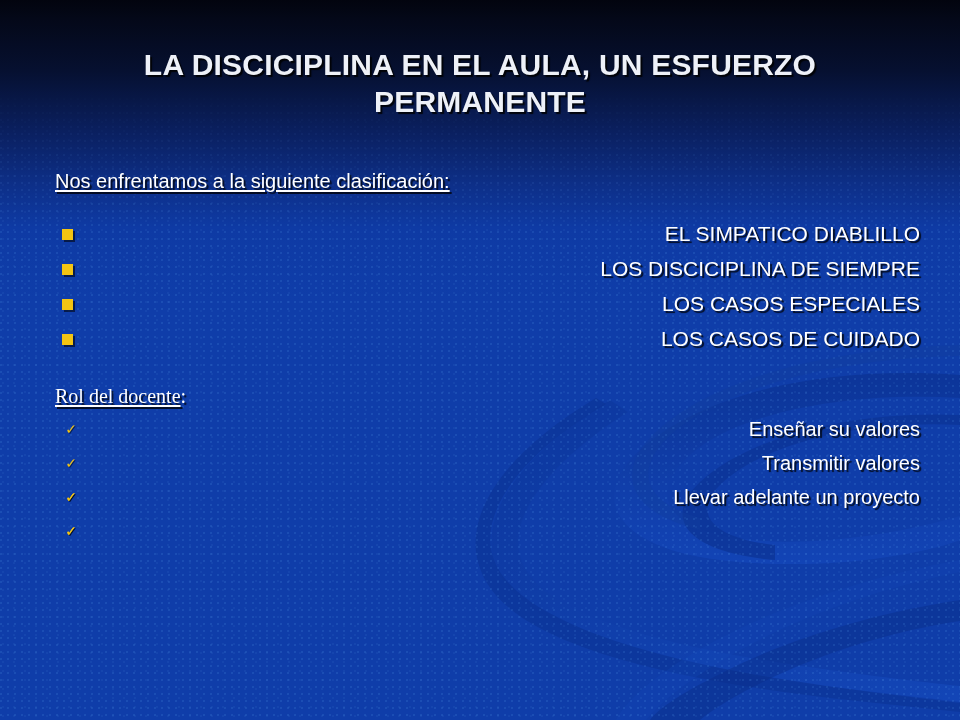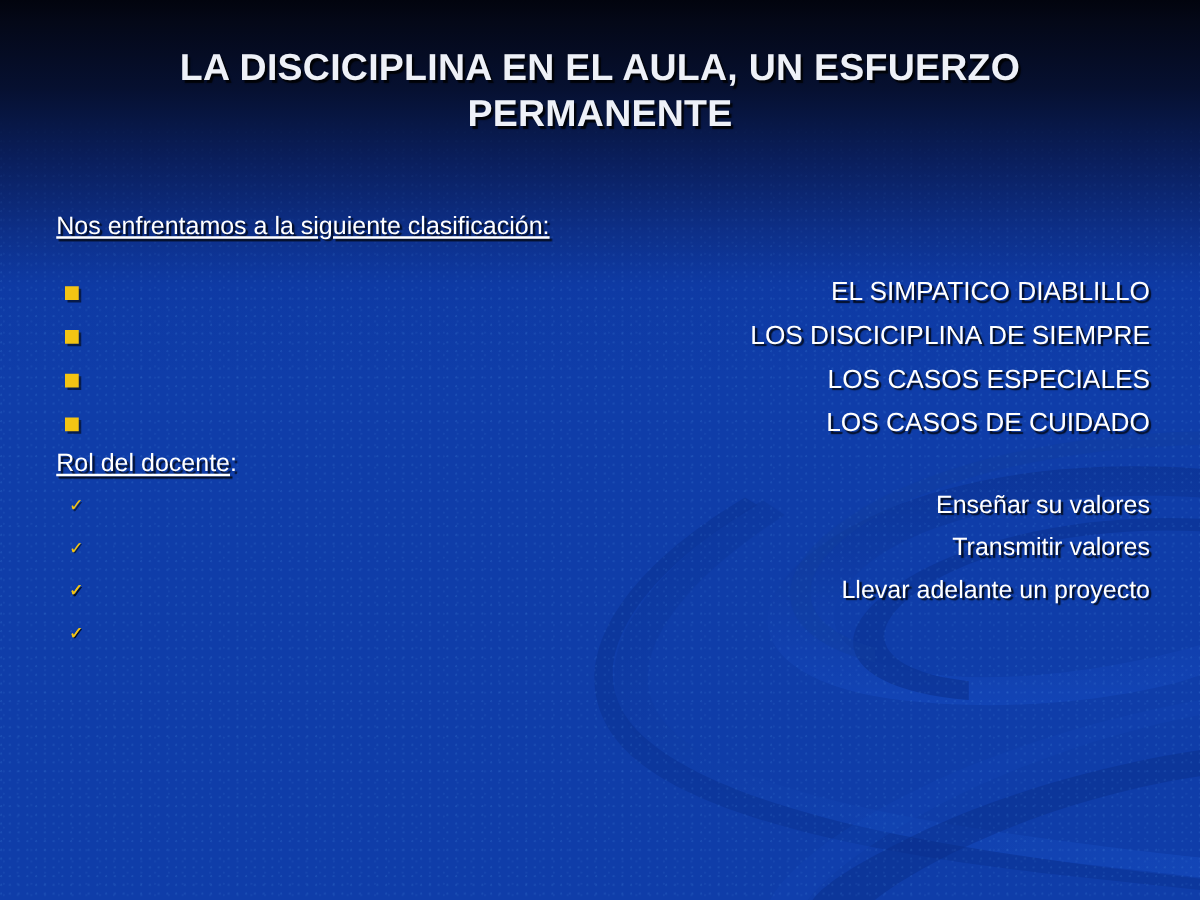--- a/index.html
+++ b/index.html
@@ -42,32 +42,32 @@
     -webkit-mask-image:linear-gradient(to bottom, transparent 0px, transparent 90px, rgba(0,0,0,.5) 160px, #000 240px, #000 720px);
             mask-image:linear-gradient(to bottom, transparent 0px, transparent 90px, rgba(0,0,0,.5) 160px, #000 240px, #000 720px);
   }
 
   
   #ribbons { position:absolute; inset:0; pointer-events:none; }
 
   
   #title {
     position:absolute;
-    left:60px; right:60px; top:36px;
+    left:60px; right:60px; top:46px;
     text-align:center;
     color:#eef1f8;
     font-size:30px;
     font-weight:bold;
     line-height:37px;
     letter-spacing:0.2px;
     text-shadow:2px 2px 1px rgba(0,0,0,0.85);
   }
 
   
-  #body { position:absolute; left:45px; top:168px; right:40px; }
+  #body { position:absolute; left:55px; top:168px; right:40px; }
 
   .lead {
     color:#ffffff;
     font-size:20px;
     line-height:26px;
     text-shadow:2px 2px 1px rgba(0,0,0,0.75);
     margin-bottom:8px;
   }
   .lead .u { text-decoration:underline; text-underline-offset:2px; }
 
@@ -87,25 +87,26 @@
   .sq-bullet {
     position:absolute;
     left:7px; top:13px;
     width:11px; height:11px;
     background:#f3c413;
     box-shadow:2px 2px 0 rgba(0,0,0,0.55);
   }
 
   
   .sec-head {
-    margin-top:2px;
+    margin-top:27px;
     color:#ffffff;
     font-size:20px;
     line-height:27px;
     text-shadow:2px 2px 1px rgba(0,0,0,0.75);
+    font-family:Liberation Serif, serif;
   }
   .sec-head .u { text-decoration:underline; text-underline-offset:2px; }
 
   
   .ck-list { margin-top:2px; }
   .ck-list li {
     position:relative;
     padding-left:45px;
     color:#ffffff;
     font-size:20px;

